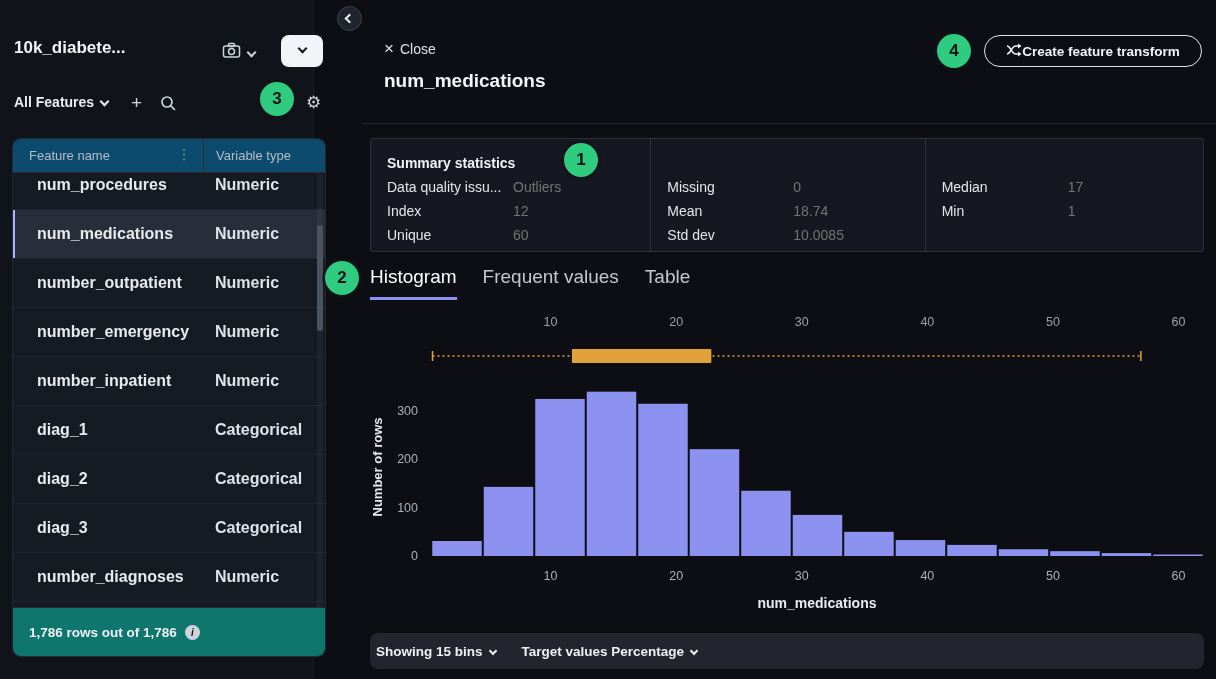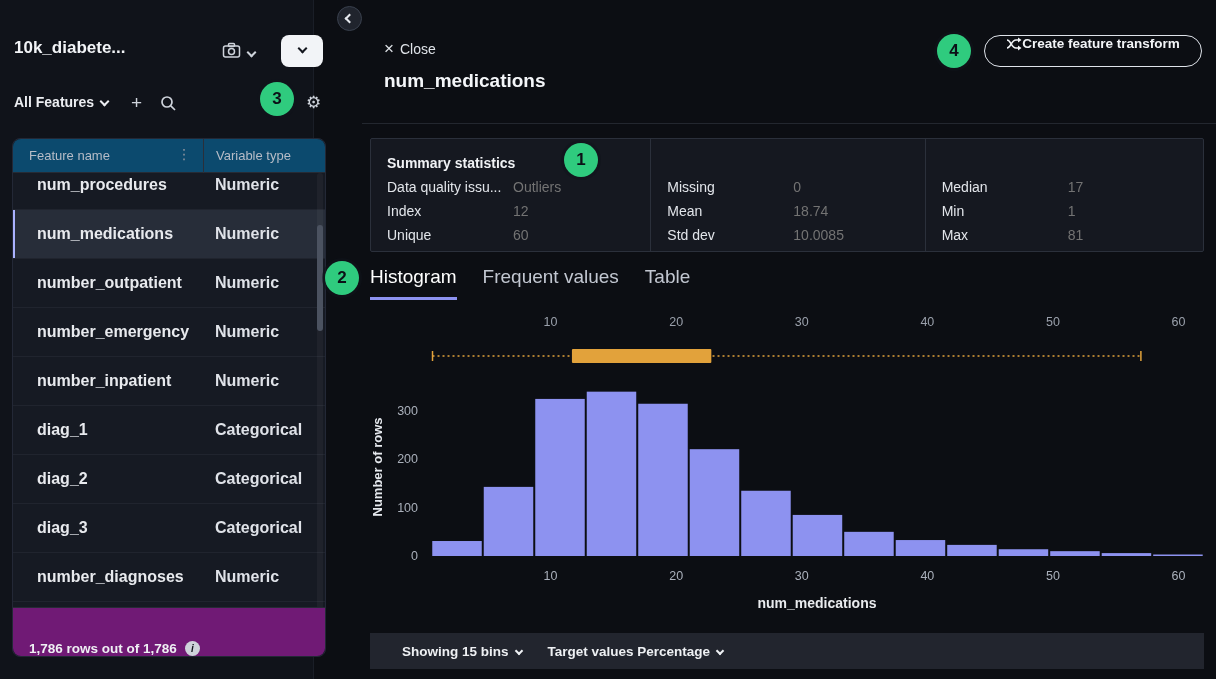--- a/index.html
+++ b/index.html
@@ -30,50 +30,50 @@
   .kebab{position:absolute;left:164px;top:-2px;color:#8f95a0;font-size:14px;cursor:pointer}
   .fh-type{flex:1;padding-left:12px;border-left:1px solid #2a2f3a;line-height:34px;height:34px}
   .rows-viewport{position:relative;height:436px;overflow:hidden}
   .rows{margin-top:-12px}
   .frow{display:flex;height:49px;align-items:center;border-bottom:1px solid #20242e;font-size:16px;font-weight:700;cursor:pointer}
   .frow .fname{width:190px;padding-left:24px;color:#e8eaee}
   .frow .ftype{flex:1;padding-left:12px;color:#dfe2e8}
   .frow.selected{background:#272d39;box-shadow:inset 2px 0 0 #aab2ff}
   .scroll-track{position:absolute;right:2px;top:0;width:6px;height:100%;background:rgba(255,255,255,0.04);border-radius:3px}
   .scroll-thumb{position:absolute;right:2px;top:52px;width:6px;height:106px;background:#4b5260;border-radius:3px;cursor:grab}
-  .ffoot{position:absolute;left:0;bottom:0;width:100%;height:49px;background:#701a75;border-top:1px solid #262b35;border-radius:0 0 8px 8px;display:flex;align-items:flex-end;padding-left:16px;font-size:13.5px;font-weight:700;color:#eef0f3}
+  .ffoot{position:absolute;left:0;bottom:0;width:100%;height:49px;background:#0f766e;border-top:1px solid #262b35;border-radius:0 0 8px 8px;display:flex;align-items:center;padding-left:16px;font-size:13.5px;font-weight:700;color:#eef0f3}
   .info-i{display:inline-flex;width:15px;height:15px;border-radius:50%;background:#ced3db;color:#10131a;font-size:10px;font-weight:700;align-items:center;justify-content:center;margin-left:8px;font-style:italic;cursor:pointer}
 
   .collapse-btn{position:absolute;left:337px;top:6px;width:25px;height:25px;border-radius:50%;background:#20242d;border:1px solid #39404d;color:#e6e9ee;display:flex;align-items:center;justify-content:center;cursor:pointer;z-index:5}
 
   
   .close-btn{position:absolute;left:384px;top:41px;display:flex;align-items:center;gap:6px;font-size:14px;color:#dfe3e8;cursor:pointer}
   .close-x{font-size:17px;line-height:14px}
   .page-title{position:absolute;left:384px;top:70px;font-size:19px;font-weight:700;color:#f4f6f9}
-  .create-btn{position:absolute;left:984px;top:35px;width:218px;height:32px;border-radius:16px;border:1px solid #dfe3ea;background:transparent;color:#f2f4f7;font-size:13.5px;font-weight:700;display:flex;justify-content:center;gap:0;cursor:pointer;font-family:"Liberation Sans",sans-serif}
+  .create-btn{position:absolute;left:984px;top:35px;width:218px;height:32px;border-radius:16px;border:1px solid #dfe3ea;background:transparent;color:#f2f4f7;font-size:13.5px;font-weight:700;display:flex;align-items:center;justify-content:center;gap:0;cursor:pointer;font-family:"Liberation Sans",sans-serif}
   .header-divider{position:absolute;left:362px;top:123px;width:854px;height:1px;background:#23272f}
 
   .stats-card{position:absolute;left:370px;top:138px;width:834px;height:114px;background:#151820;border:1px solid #2b303b;border-radius:2px;display:flex;font-size:14px}
   .stats-col{padding:12px 0 0 16px}
   .stats-col.c1{width:280px}
   .stats-col.c2{width:275px;border-left:1px solid #2b303b;padding-top:36px}
   .stats-col.c3{width:279px;border-left:1px solid #2b303b;padding-top:36px}
   .stats-heading{font-weight:700;line-height:24px;color:#f0f2f5}
   .stat-row{display:flex;line-height:24px}
   .stat-label{width:126px;color:#e2e5ea;white-space:nowrap;overflow:hidden}
   .stat-value{color:#737373}
 
   .tabs{position:absolute;left:370px;top:266px;display:flex;gap:26px;font-size:19px}
   .tab{padding-bottom:9px;color:#c2c7d1;cursor:pointer;border-bottom:3px solid transparent}
   .tab.active{color:#ffffff;border-bottom-color:#8d92f0}
 
   .slider-svg{position:absolute;left:370px;top:312px}
   .chart-svg{position:absolute;left:370px;top:378px}
 
-  .bottom-bar{position:absolute;left:370px;top:633px;width:834px;height:36px;background:#22252e;border-radius:0;display:flex;align-items:center;gap:26px;padding-left:32px}
+  .bottom-bar{position:absolute;left:370px;top:633px;width:834px;height:36px;background:#22252e;border-radius:8px;display:flex;align-items:center;gap:26px;padding-left:6px}
   .bb-item{font-size:13.5px;font-weight:700;color:#eef0f3;cursor:pointer}
   .bb-item .chev{width:6px;height:6px}
 
   .badge{position:absolute;width:34px;height:34px;border-radius:50%;background:#2fcb7e;color:#0c1117;font-weight:700;font-size:17px;display:flex;align-items:center;justify-content:center;transform:translate(-50%,-50%);box-shadow:0 0 0 3px rgba(16,20,27,.55);z-index:10}
 </style>
 </head>
 <body>
 
 <div class="app" id="app">
 
@@ -220,24 +220,20 @@
         </div>
       </div>
     <div class="stats-col c3" id="stats-col3">
         <div class="stat-row">
           <span class="stat-label">Median</span>
           <span class="stat-value">17</span>
         </div>
         <div class="stat-row">
           <span class="stat-label">Min</span>
           <span class="stat-value">1</span>
-        </div>
-        <div class="stat-row">
-          <span class="stat-label">Max</span>
-          <span class="stat-value">81</span>
         </div>
       </div>
   </div>
 
   <div class="tabs" id="tabs-host">
       <div class="tab active">Histogram</div>
       <div class="tab">Frequent values</div>
       <div class="tab">Table</div>
     </div>
 

